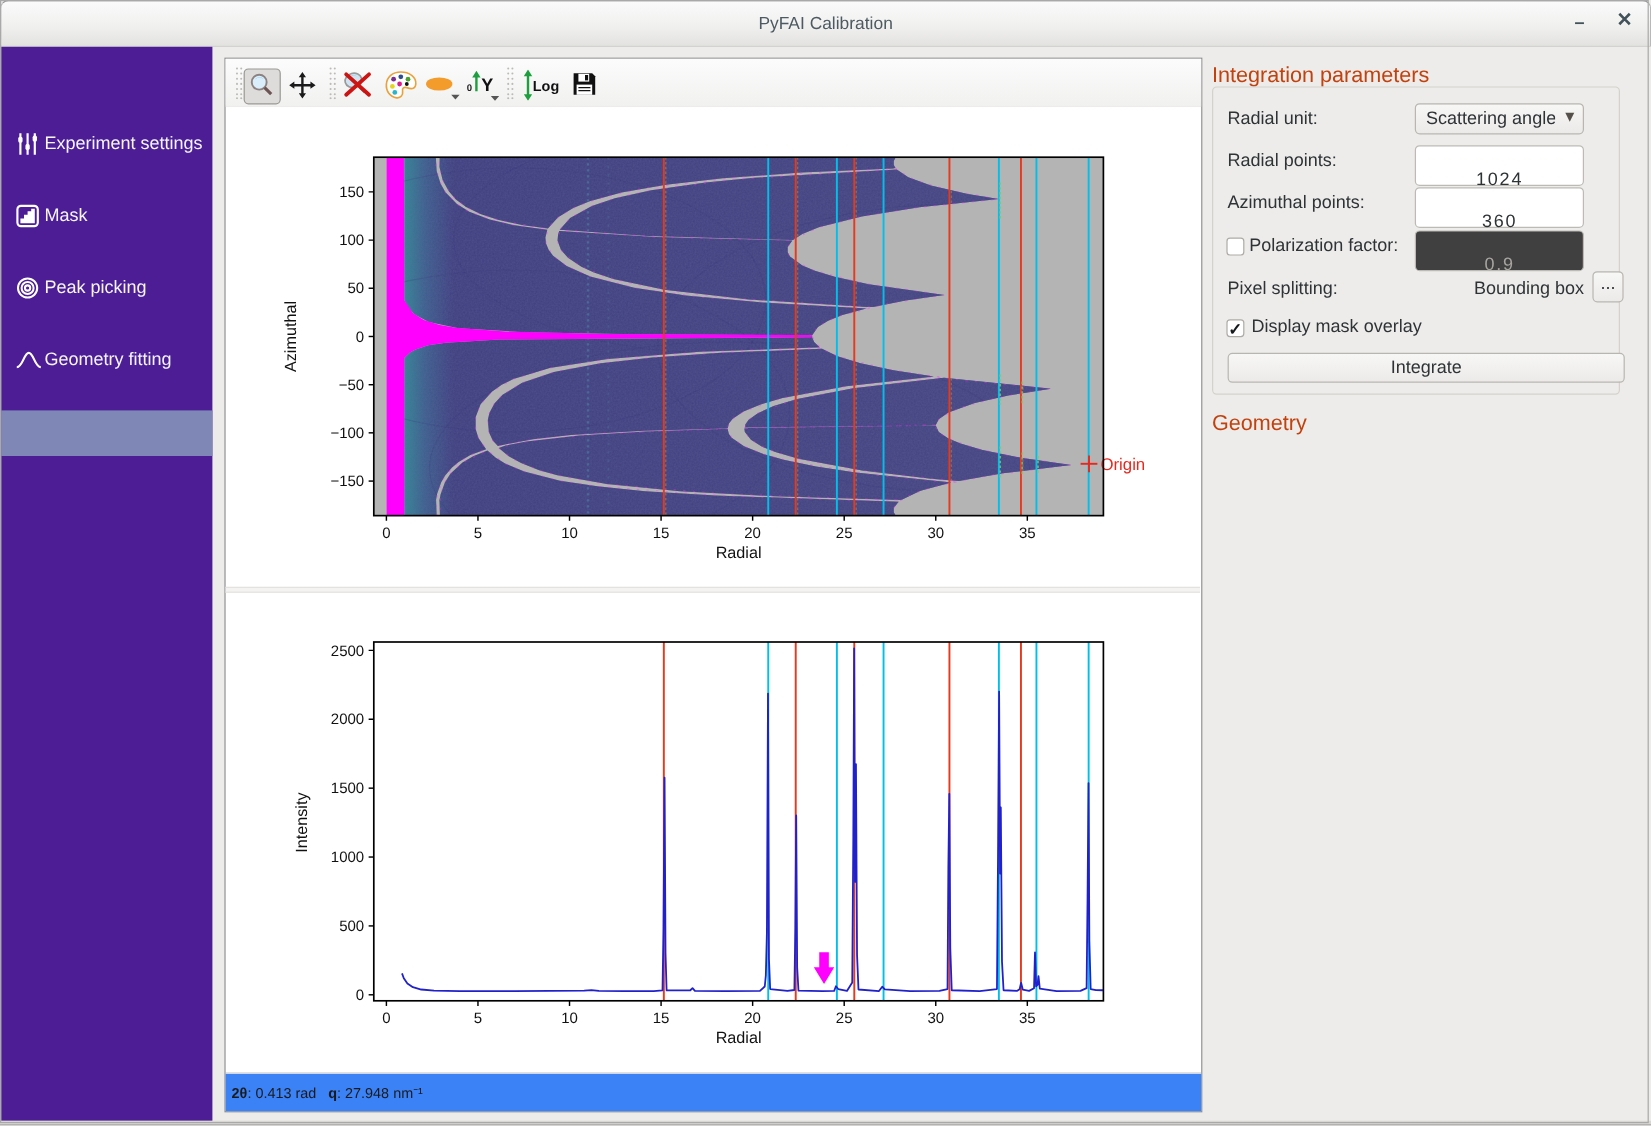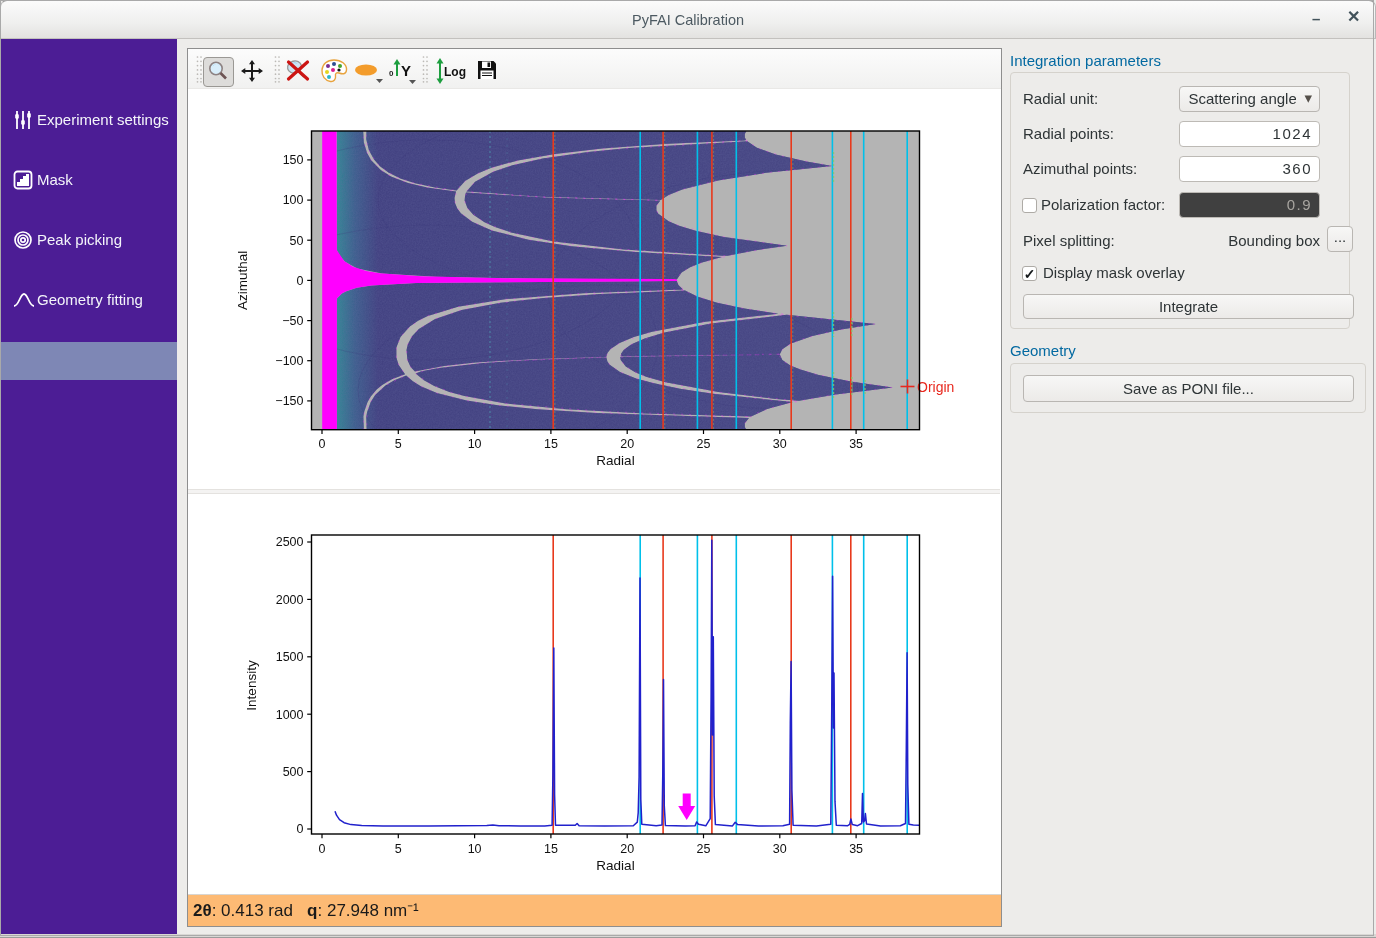--- a/index.html
+++ b/index.html
@@ -5,26 +5,26 @@
 body{font-family:"Liberation Sans",sans-serif;background:#edecea;position:relative;color:#2e3436}
 .abs{position:absolute}
 #titlebar{left:0;top:0;width:1376px;height:39px;background:linear-gradient(#fbfbfb,#efefee 60%,#e3e2e0);border-top:1px solid #969696;border-bottom:1px solid #c3c1be;border-left:1px solid #b8b8b8;border-right:1px solid #b8b8b8;border-radius:7px 7px 0 0}
 #titlebar .t{position:absolute;left:0;right:0;top:11px;text-align:center;font-size:14.5px;font-weight:normal;color:#4d5a62}
 #sidebar{left:1px;top:39px;width:176px;height:895px;background:#4c1d95}
 .sbitem{position:absolute;left:0;width:176px;height:40px;color:#f4f5fa;font-size:15px;line-height:40px}
 .sbitem .lab{position:absolute;left:36px;top:0}
 .sbitem svg{position:absolute;left:12px;top:10px}
 #mainpanel{left:187px;top:48px;width:815px;height:879px;background:#fff;border:1px solid #8e8e8e}
 #toolbar{position:absolute;left:0;top:0;width:813px;height:40px;background:linear-gradient(#fcfcfc,#f1f1f0);border-bottom:1px solid #e9e8e6}
-#statusbar{position:absolute;left:0;top:845px;width:813px;height:32px;background:#fdba74;border-top:1px solid #d8d6d2;font-size:17px;line-height:32px;color:#1a1a1a}
+#statusbar{position:absolute;left:0;top:845px;width:813px;height:32px;background:#3b82f6;border-top:1px solid #d8d6d2;font-size:12px;line-height:32px;color:#1a1a1a}
 #rightpanel{left:1010px;top:48px;width:356px;height:880px}
 .gbox{position:absolute;border:1px solid #d5d2cc;border-radius:4px}
-.glabel{position:absolute;font-size:15px;color:#0369a1}
+.glabel{position:absolute;font-size:18px;color:#c2410c}
 .rowlab{position:absolute;left:12px;font-size:15px;color:#2e3436}
-.field{position:absolute;left:168.4px;width:140.6px;height:26px;border:1px solid #bdbab5;border-radius:4px;background:#fff;font-size:15px;text-align:right;padding:0 7px;line-height:24px;letter-spacing:1.5px}
+.field{position:absolute;left:168.4px;width:140.6px;height:26px;border:1px solid #bdbab5;border-radius:4px;background:#fff;font-size:15px;text-align:center;padding:16px 7px;line-height:24px;letter-spacing:1.5px}
 .btn{position:absolute;background:linear-gradient(#f7f7f6,#eceae8);border:1px solid #b9b6b2;border-radius:4px;font-size:15px;color:#2e3436;text-align:center}
 .cb{position:absolute;width:15px;height:15px;background:#fff;border:1px solid #aeaba6;border-radius:3px;font-size:14px;line-height:14px;text-align:center;color:#15191b;font-weight:bold}
 </style></head><body>
 <div class="abs" id="titlebar">
     <div class="t">PyFAI Calibration</div>
 <div style="position:absolute;right:47px;top:9px;width:16px;height:22px;color:#42525a;font-weight:bold;font-size:15px">–</div>
 <div style="position:absolute;right:12px;top:6px;width:16px;height:22px;color:#42525a;font-weight:bold;font-size:16px">✕</div>
   </div>
 
 <div class="abs" id="sidebar">
@@ -370,16 +370,13 @@
 <div class="rowlab" style="left:30px;top:123px">Polarization factor:</div>
 <div class="field" style="top:119px;background:#404040;color:#a8a5a0">0.9</div>
 <div class="rowlab" style="top:159px">Pixel splitting:</div>
 <div style="position:absolute;left:168px;top:159px;width:141px;text-align:right;font-size:15px">Bounding box</div>
 <div class="btn" style="left:316px;top:153px;width:26px;height:26px;line-height:20px">...</div>
 <div class="cb" style="left:11px;top:193px">✓</div>
 <div class="rowlab" style="left:32px;top:191px">Display mask overlay</div>
 <div class="btn" style="left:12px;top:221px;width:331px;height:25px;line-height:23px">Integrate</div>
 </div>
 <div class="glabel" style="left:0;top:294px">Geometry</div>
-<div class="gbox" style="left:0;top:315px;width:356px;height:50px">
-<div class="btn" style="left:12px;top:11px;width:331px;height:27px;line-height:25px">Save as PONI file...</div>
-</div>
 </div>
 <div class="abs" style="left:0;top:0;width:1374px;height:936px;border:1px solid #a9a9a9;pointer-events:none"></div>
 </body></html>

